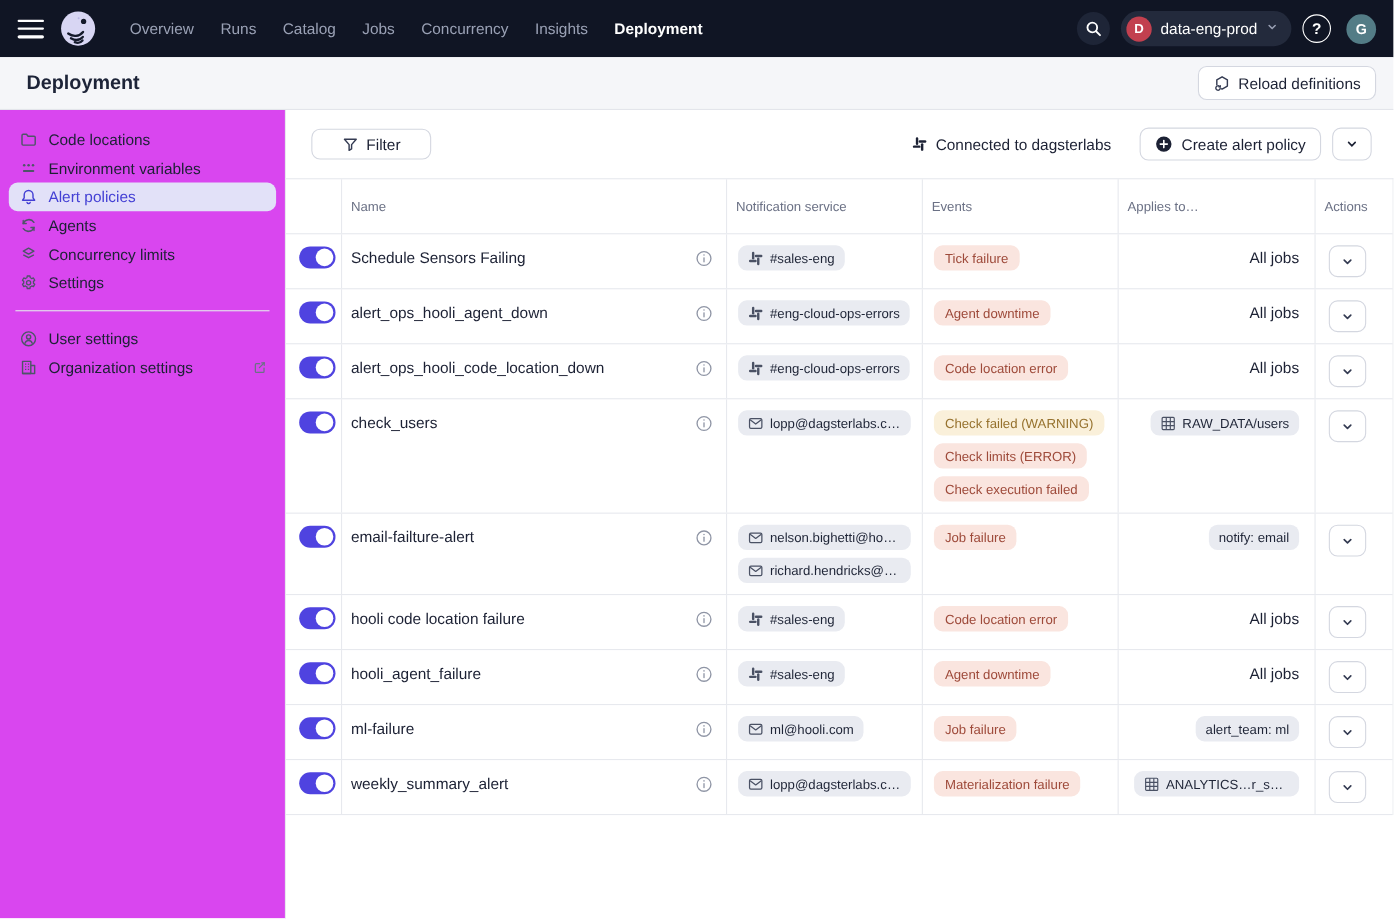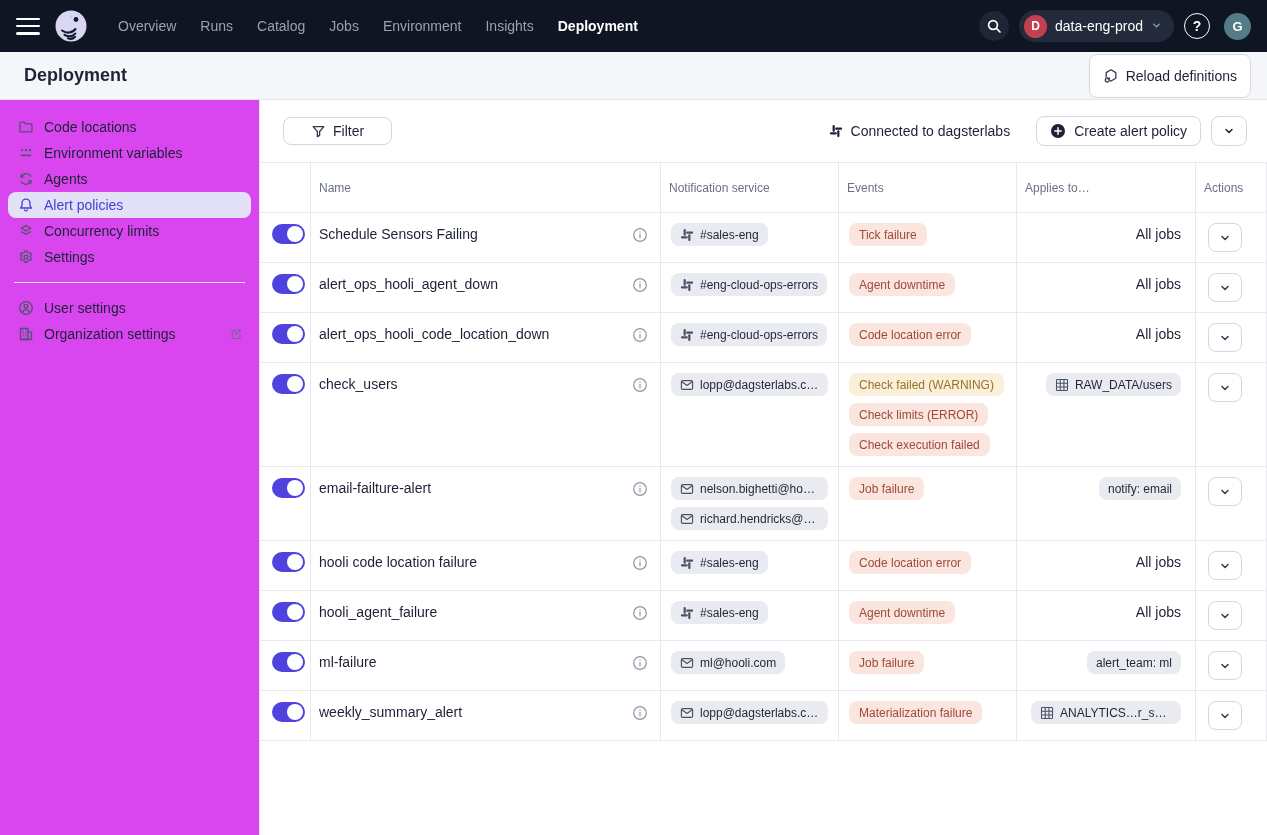--- a/index.html
+++ b/index.html
@@ -33,21 +33,21 @@
   .depl-pill{height:32px;background:#232A3C;border-radius:16px;display:flex;align-items:center;gap:8px;padding:0 12px 0 5px;cursor:pointer}
   .depl-avatar{width:23px;height:23px;border-radius:50%;background:#C2404F;color:#fff;font-size:12px;font-weight:700;display:flex;align-items:center;justify-content:center}
   .depl-label{color:#fff;font-size:14px}
   .depl-chevron{color:#9AA1B5}
   .help-btn{width:26px;height:26px;border-radius:50%;border:1.8px solid #fff;color:#fff;font-size:14px;font-weight:700;display:flex;align-items:center;justify-content:center;cursor:pointer}
   .user-avatar{width:27px;height:27px;border-radius:50%;background:#537C86;color:#fff;font-size:13px;font-weight:600;display:flex;align-items:center;justify-content:center;cursor:pointer;margin-left:4px}
 
   
   .page-header{height:48px;background:#F5F6F9;border-bottom:1px solid #E3E5EB;display:flex;align-items:center;padding:0 16px 0 24px;flex:0 0 auto}
   .page-title{font-size:18px;font-weight:700;color:#1D2438}
-  .reload-btn{margin-left:auto;height:44px;background:#fff;border:1px solid #D4D7E0;border-radius:8px;display:flex;align-items:center;gap:7px;padding:0 13px;font-size:14px;color:var(--text);cursor:pointer}
+  .reload-btn{margin-left:auto;height:31px;background:#fff;border:1px solid #D4D7E0;border-radius:8px;display:flex;align-items:center;gap:7px;padding:0 13px;font-size:14px;color:var(--text);cursor:pointer}
   .reload-btn svg{color:#343B52}
 
   
   .content{flex:1;display:flex;min-height:0}
   .sidebar{width:260px;flex:0 0 260px;border-right:1px solid var(--border);padding:14px 8px 0 8px;background:#d946ef}
   .side-item{display:flex;align-items:center;gap:10px;height:26px;padding:0 8px 0 10px;border-radius:8px;font-size:14px;color:var(--text);cursor:pointer;margin-bottom:0}
   .side-item .ic{display:flex;align-items:center;color:#4E5568}
   .side-item.active{background:var(--selected-bg);color:var(--selected-text)}
   .side-item.active .ic{color:var(--selected-text)}
   .side-item .ext{margin-left:auto;color:#6B7185;display:flex;align-items:center}
@@ -110,21 +110,21 @@
         <path d="M8 21.5c4.5 3.2 10 2.8 13.5-1.5" stroke="#151A2B" stroke-width="2.1" fill="none" stroke-linecap="round"></path>
         <path d="M10.5 25.8c4 2.4 8 1.8 10.8-1.2" stroke="#151A2B" stroke-width="2.1" fill="none" stroke-linecap="round"></path>
         <path d="M14 29.3c2.8 1.2 5.3.5 7-1.5" stroke="#151A2B" stroke-width="2.1" fill="none" stroke-linecap="round"></path>
       </svg>
     </div>
     <div class="nav-links" id="nav-links">
         <span class="nav-link">Overview</span>
         <span class="nav-link">Runs</span>
         <span class="nav-link">Catalog</span>
         <span class="nav-link">Jobs</span>
-        <span class="nav-link">Environment</span>
+        <span class="nav-link">Concurrency</span>
         <span class="nav-link">Insights</span>
         <span class="nav-link active">Deployment</span>
       </div>
     <div class="topnav-right">
       <div class="search-btn">
         <svg width="16" height="16" viewBox="0 0 16 16" fill="none" stroke="currentColor" stroke-width="1.7" stroke-linecap="round">
             <circle cx="7" cy="7" r="4.4"></circle>
             <path d="M10.4 10.4L14 14"></path>
           </svg>
       </div>
@@ -170,39 +170,39 @@
           <span class="ic">
             <svg width="16" height="16" viewBox="0 0 16 16" fill="currentColor">
               <circle cx="4" cy="5.2" r="1.15"></circle>
               <circle cx="8" cy="5.2" r="1.15"></circle>
               <circle cx="12" cy="5.2" r="1.15"></circle>
               <rect x="2.8" y="9.6" width="10.4" height="1.7" rx="0.85"></rect>
             </svg>
           </span>
           <span>Environment variables</span>
         </div>
+        <div class="side-item active">
+          <span class="ic">
+            <svg width="16" height="16" viewBox="0 0 16 16" fill="none" stroke="currentColor" stroke-width="1.3" stroke-linejoin="round">
+              <path d="M8 2.1c-2.3 0-4 1.8-4 4v2.7L2.5 11h11L12 8.8V6.1c0-2.2-1.7-4-4-4z"></path>
+              <path d="M6.6 13a1.5 1.5 0 0 0 2.8 0" stroke-linecap="round"></path>
+            </svg>
+          </span>
+          <span>Alert policies</span>
+        </div>
         <div class="side-item">
           <span class="ic">
             <svg width="16" height="16" viewBox="0 0 16 16" fill="none" stroke="currentColor" stroke-width="1.4" stroke-linecap="round">
               <path d="M12.8 5.1A5.5 5.5 0 0 0 3.1 6.2"></path>
               <path d="M3.2 10.9a5.5 5.5 0 0 0 9.7-1.1"></path>
               <path d="M3.1 3.4v2.8h2.8" stroke-width="1.2"></path>
               <path d="M12.9 12.6V9.8h-2.8" stroke-width="1.2"></path>
             </svg>
           </span>
           <span>Agents</span>
-        </div>
-        <div class="side-item active">
-          <span class="ic">
-            <svg width="16" height="16" viewBox="0 0 16 16" fill="none" stroke="currentColor" stroke-width="1.3" stroke-linejoin="round">
-              <path d="M8 2.1c-2.3 0-4 1.8-4 4v2.7L2.5 11h11L12 8.8V6.1c0-2.2-1.7-4-4-4z"></path>
-              <path d="M6.6 13a1.5 1.5 0 0 0 2.8 0" stroke-linecap="round"></path>
-            </svg>
-          </span>
-          <span>Alert policies</span>
         </div>
         <div class="side-item">
           <span class="ic">
             <svg width="16" height="16" viewBox="0 0 16 16" fill="none" stroke="currentColor" stroke-width="1.3" stroke-linejoin="round">
               <path d="M8 2.6l4.8 2.7L8 8 3.2 5.3z"></path>
               <path d="M3.2 8.6L8 11.3l4.8-2.7"></path>
               <path d="M3.2 11.4L8 14.1l4.8-2.7" opacity="0"></path>
             </svg>
           </span>
           <span>Concurrency limits</span>

